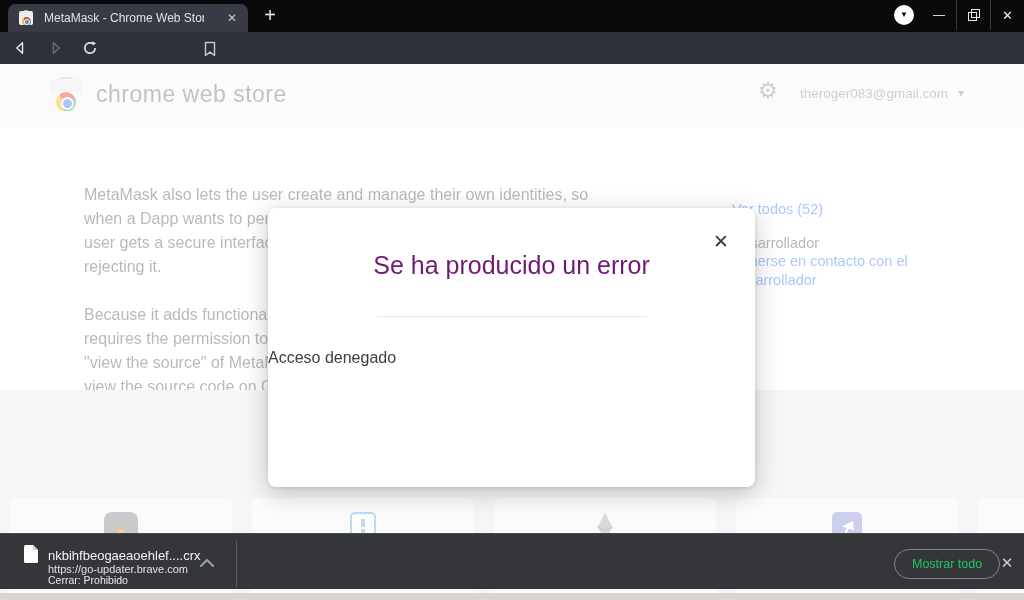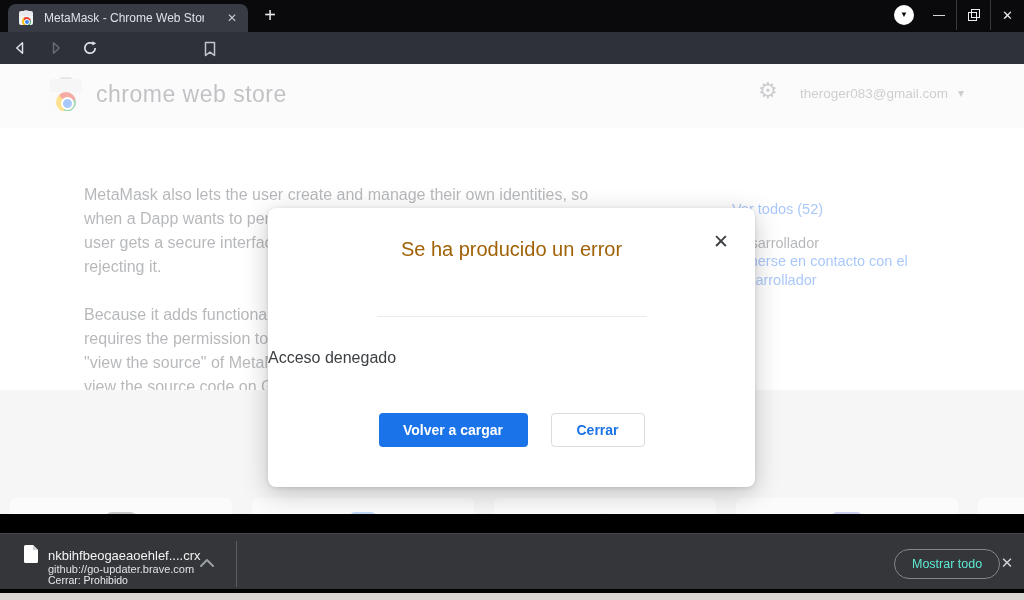--- a/index.html
+++ b/index.html
@@ -38,21 +38,21 @@
   .url-host { margin-left:8px; font-size:13px; color:#e8eaed; white-space:nowrap; }
   .url-path { font-size:13px; color:#8f949b; white-space:nowrap; }
   .url-right { margin-left:auto; display:flex; align-items:center; }
   .url-sep { color:#41454d; font-size:15px; margin-right:10px; }
   .url-ic { width:18px; height:18px; margin-right:10px; }
   .ext-ic { position:absolute; top:40px; width:16px; height:16px; }
   .menu-ic { position:absolute; left:994px; top:41px; width:14px; height:14px; display:flex; flex-direction:column; justify-content:space-between; }
   .menu-ic i { display:block; height:2px; background:#c3c6cc; border-radius:1px; }
 
   
-  .page { position:absolute; left:0; top:64px; width:1024px; height:450px; background:#fff; overflow:hidden; }
+  .page { position:absolute; left:0; top:64px; width:1024px; height:529px; background:#fff; overflow:hidden; }
   .cws-header { position:absolute; left:0; top:0; width:1024px; height:64px; background:#f7f7f8; z-index:2; }
   .cws-logo { position:absolute; left:48px; top:13px; width:36px; height:36px; }
   .cws-logo .bag-top   { left:2px; top:2px; width:32px; height:13px; border-radius:3px 3px 0 0; background:#ececee; }
   .cws-logo .bag-handle{ left:11px; top:0; width:14px; height:10px; border-width:3px; }
   .cws-logo .bag-body  { left:2px; top:15px; width:32px; height:19px; background:#f4f4f5; }
   .cws-logo .mini-chrome { left:6px; top:0px; width:20px; height:20px; }
   .cws-logo .mini-chrome::after { left:5px; top:5px; width:9px; height:9px; border-width:2px; }
   .cws-title { position:absolute; left:96px; top:17px; font-size:23px; color:#77797e; letter-spacing:0.5px; }
   .hdr-gear { position:absolute; left:758px; top:14px; font-size:22px; color:#8d9095; }
   .hdr-email { position:absolute; left:800px; top:22px; font-size:13.5px; color:#8f9296; }
@@ -74,42 +74,42 @@
   .blue-app::after { content:""; position:absolute; left:9px; top:15px; width:4px; height:4px; background:#6fa8e8; }
   .lav-sq { width:30px; height:30px; background:#8e96d8; border-radius:5px; display:flex; align-items:center; justify-content:center; }
 
   .scrim { position:absolute; left:0; top:0; width:1024px; height:529px; background:rgba(255,255,255,0.55); z-index:4; }
 
   
   .modal { position:absolute; left:268px; top:208px; width:487px; height:279px; background:#fff; border-radius:8px;
            box-shadow:0 6px 26px rgba(0,0,0,0.22), 0 1px 4px rgba(0,0,0,0.12); z-index:10; }
   .modal-close { position:absolute; right:22px; top:22px; width:24px; height:24px; font-size:19px; color:#3c4043;
                  text-align:center; line-height:24px; cursor:pointer; }
-  .modal-title { position:absolute; left:0; top:30px; width:100%; text-align:center; font-size:20px; font-weight:400; color:#a16207; }
+  .modal-title { position:absolute; left:0; top:43px; width:100%; text-align:center; font-size:25px; font-weight:400; color:#701a75; }
   .modal-divider { position:absolute; left:109px; top:108px; width:270px; height:1px; background:#e8eaed; }
   .modal-msg { position:absolute; left:0; top:141px; width:100%; text-align:left; font-size:16px; color:#3c4043; }
   .modal-btns { position:absolute; left:0; top:205px; width:100%; display:flex; justify-content:center; gap:23px; }
   .btn-primary { width:149px; height:34px; background:#1a73e8; border:none; border-radius:4px; color:#fff;
                  font-size:14px; font-weight:700; font-family:inherit; cursor:pointer; }
   .btn-outline { width:94px; height:34px; background:#fff; border:1px solid #dadce0; border-radius:4px; color:#1a73e8;
                  font-size:14px; font-weight:700; font-family:inherit; cursor:pointer; }
 
   
   .dlbar { position:absolute; left:0; top:533px; width:1024px; height:56px; background:#34363a; z-index:20; border-top:1px solid #46484c; }
   .doc-ic { position:absolute; left:24px; top:11px; width:14px; height:18px; background:#fff; border-radius:1.5px;
             clip-path:polygon(0 0, 9px 0, 14px 5px, 14px 18px, 0 18px); }
   .doc-ic::after { content:""; position:absolute; right:0; top:0; width:5px; height:5px; background:#cfd1d4; }
   .dl-text { position:absolute; left:48px; top:15px; white-space:nowrap; }
   .dl-name { font-size:13px; color:#f1f3f4; line-height:14px; }
   .dl-url  { font-size:11px; color:#dfe1e5; line-height:12px; }
   .dl-err  { font-size:10.5px; color:#e8eaed; line-height:11px; }
   .dl-chev { position:absolute; left:198px; top:22px; width:18px; height:14px; }
   .dl-div { position:absolute; left:236px; top:7px; width:1px; height:46px; background:#5b5e63; }
   .dl-showall { position:absolute; left:894px; top:15px; height:30px; padding:0 17px; background:transparent;
-                border:1px solid #82858c; border-radius:15px; color:#5eead4; font-size:12.5px; font-family:inherit; cursor:pointer; }
+                border:1px solid #82858c; border-radius:15px; color:#22c55e; font-size:12.5px; font-family:inherit; cursor:pointer; }
   .dl-close { position:absolute; left:998px; top:20px; width:18px; height:18px; color:#d0d2d6; font-size:15px; line-height:18px; text-align:center; cursor:pointer; }
 
   .bottom-strip { position:absolute; left:0; top:593px; width:1024px; height:7px; background:#d9d6d2; z-index:21; }
 </style>
 </head>
 <body>
 
 <div class="titlebar">
   <div class="tab">
     <div class="tab-favicon">
@@ -266,31 +266,27 @@
   <div class="tile" style="left:978px; width:46px; border-radius:6px 0 0 0"></div>
 
   <div class="scrim"></div>
 </div>
 
 <div class="modal">
   <div class="modal-close">✕</div>
   <div class="modal-title">Se ha producido un error</div>
   <div class="modal-divider"></div>
   <div class="modal-msg">Acceso denegado</div>
-  <div class="modal-btns">
-    <button class="btn-primary">Volver a cargar</button>
-    <button class="btn-outline">Cerrar</button>
-  </div>
 </div>
 
 <div class="dlbar">
   <div class="doc-ic"></div>
   <div class="dl-text">
     <div class="dl-name">nkbihfbeogaeaoehlef....crx</div>
-    <div class="dl-url">github://go-updater.brave.com</div>
+    <div class="dl-url">https://go-updater.brave.com</div>
     <div class="dl-err">Cerrar: Prohibido</div>
   </div>
   <svg class="dl-chev" viewBox="0 0 18 14">
     <path d="M3 10 L9 4 L15 10" fill="none" stroke="#9aa0a6" stroke-width="2" stroke-linecap="round" stroke-linejoin="round"></path>
   </svg>
   <div class="dl-div"></div>
   <button class="dl-showall">Mostrar todo</button>
   <div class="dl-close">✕</div>
 </div>
 

